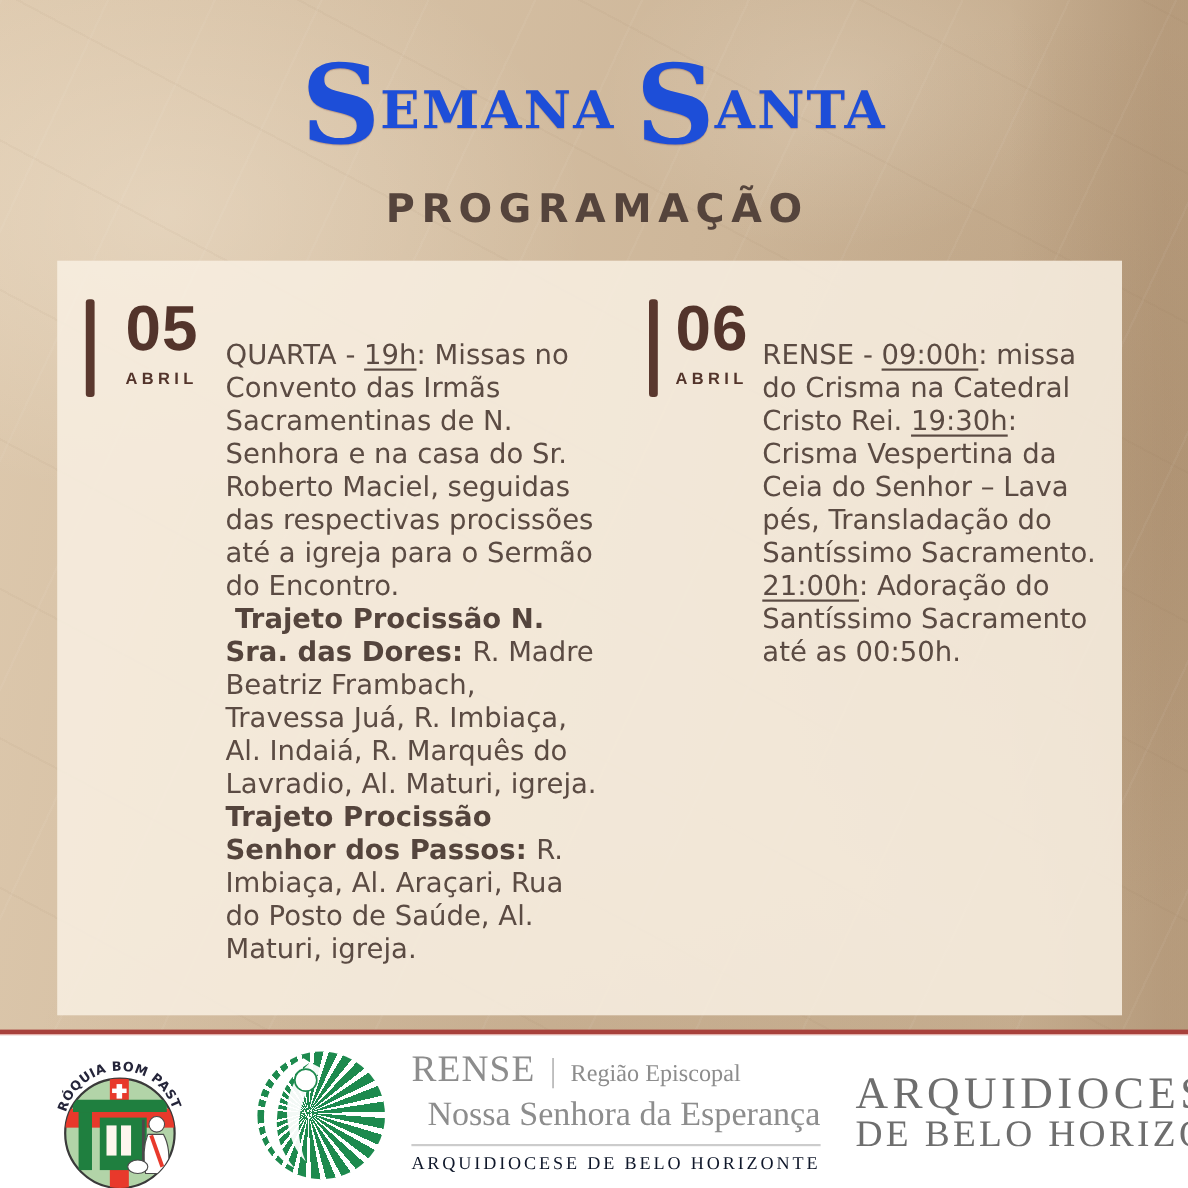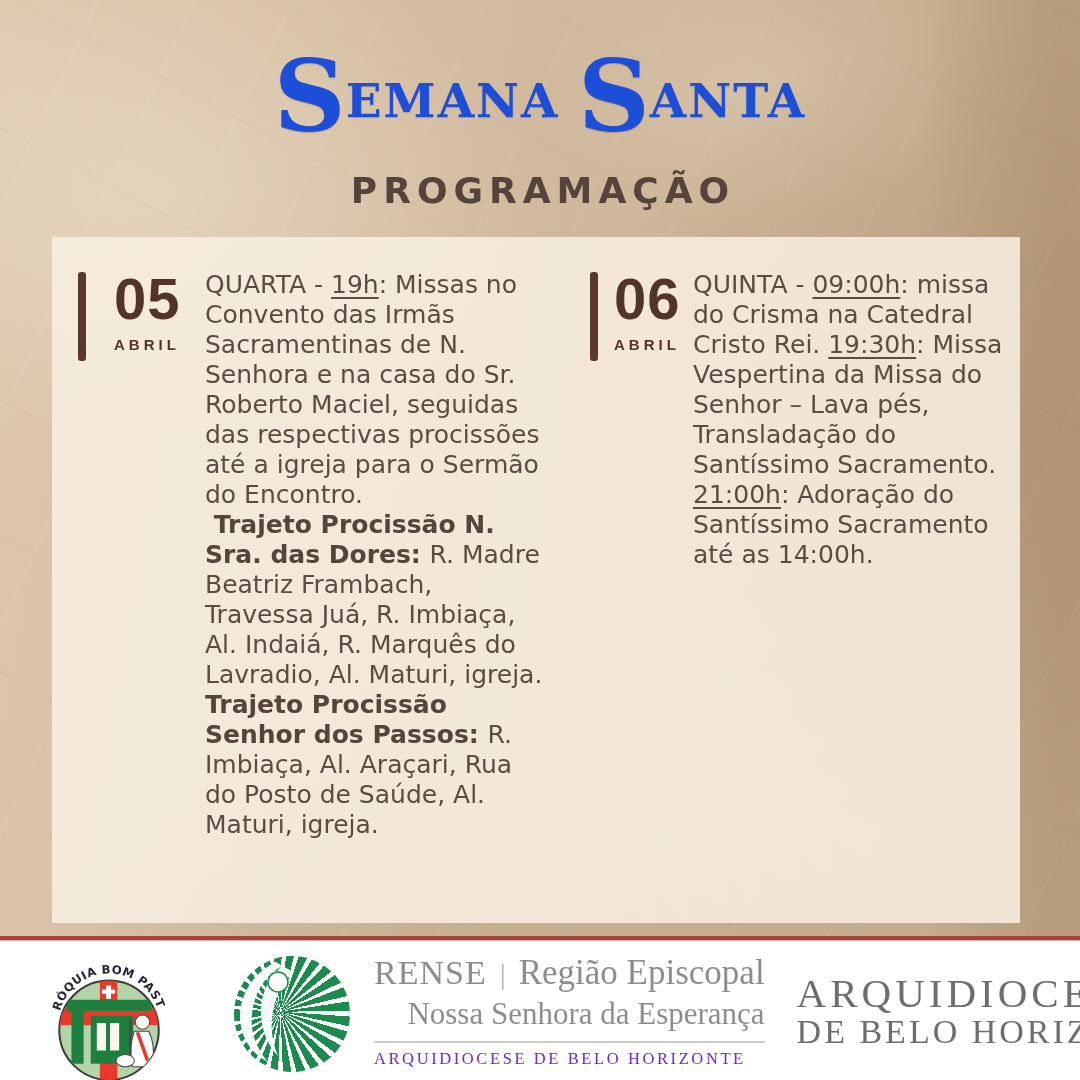--- a/index.html
+++ b/index.html
@@ -46,21 +46,21 @@
   .day-marker{display:flex;flex-shrink:0;}
   .day-col.left  .day-marker{width:127px;}
   .day-col.right .day-marker{width:103px;}
   .day-bar{width:8px;height:89px;background:#5a382e;border-radius:3px;margin-top:2px;}
   .day-col.left  .date-stack{margin-left:28px;}
   .day-col.right .date-stack{margin-left:16px;}
   .day-number{font:700 58px/1 "Liberation Sans",sans-serif;color:#53342b;letter-spacing:1px;}
   .day-month{font:700 15px "Liberation Sans",sans-serif;letter-spacing:4px;color:#53342b;margin-top:8px;}
   .day-text{
     flex:1;font:400 25px/30px "DejaVu Sans",sans-serif;color:#5b4b43;
-    white-space:pre-wrap;letter-spacing:0;
+    white-space:pre-wrap;letter-spacing:0;margin-top:38px;
   }
   .seg-b{font-weight:700;color:#54443c;text-align:right;}
   .seg-u{text-decoration:underline;text-decoration-thickness:2px;text-underline-offset:4px;}
   .separator{
     position:absolute;left:0;top:936px;width:1080px;height:4px;
     background:#a8413c;border-bottom:1px solid rgba(240,200,195,0.8);z-index:3;
   }
   .footer{
     position:absolute;left:0;top:941px;width:1080px;height:139px;background:#ffffff;
     display:flex;align-items:center;z-index:2;overflow:hidden;
@@ -69,24 +69,24 @@
   .rense-logo{position:relative;width:116px;height:116px;margin-left:64px;margin-top:6px;flex-shrink:0;}
   .rense-fan{
     position:absolute;inset:0;border-radius:50%;
     background:repeating-conic-gradient(from -95deg at 40% 48%, #1d8a4e 0deg 8deg, #ffffff 8deg 12.6deg);
   }
   .rense-figure{position:absolute;inset:0;}
   .rense-text{margin-left:24px;font-family:"Liberation Serif",serif;color:#8d8d8d;flex-shrink:0;}
   .rense-line1{display:flex;align-items:baseline;}
   .rense-acronym{font-size:34px;letter-spacing:1px;}
   .rense-vbar{margin:0 13px;font-size:30px;color:#b5b5b5;font-weight:400;}
-  .rense-region1{font-size:35px;}
+  .rense-region1{font-size:22px;}
   .rense-line2{font-size:31px;margin-top:3px;white-space:nowrap;text-align:right;}
   .rense-divider{border:none;border-top:2px solid #cccccc;margin:9px 0 6px 0;width:100%;}
-  .rense-org{font-size:16.5px;letter-spacing:2.6px;color:#6d28d9;white-space:nowrap;}
+  .rense-org{font-size:16.5px;letter-spacing:2.6px;color:#0f172a;white-space:nowrap;}
   .arch-text{margin-left:32px;font-family:"Liberation Serif",serif;color:#6e6e6e;line-height:1.04;flex-shrink:0;}
   .arch-line1{font-size:41px;letter-spacing:4px;white-space:nowrap;}
   .arch-line2{font-size:34px;letter-spacing:3px;white-space:nowrap;}
 </style>
 </head>
 <body>
 
 <div class="header">
   <div class="title"><span class="cap">S</span>emana <span class="cap">S</span>anta</div>
   <div class="subtitle">PROGRAMAÇÃO</div>
@@ -108,22 +108,22 @@
   </div>
 
   <div class="day-col right">
     <div class="day-marker">
       <div class="day-bar"></div>
       <div class="date-stack">
         <div class="day-number">06</div>
         <div class="day-month">ABRIL</div>
       </div>
     </div>
-    <div class="day-text"><span>QUINTA - </span><span class="seg-u">09:00h</span><span>: missa do Crisma na Catedral Cristo Rei. </span><span class="seg-u">19:30h</span><span>: Missa Vespertina da Missa do Senhor – Lava pés, Transladação do Santíssimo Sacramento.
-</span><span class="seg-u">21:00h</span><span>: Adoração do Santíssimo Sacramento até as 14:00h.</span></div>
+    <div class="day-text"><span>RENSE - </span><span class="seg-u">09:00h</span><span>: missa do Crisma na Catedral Cristo Rei. </span><span class="seg-u">19:30h</span><span>: Crisma Vespertina da Ceia do Senhor – Lava pés, Transladação do Santíssimo Sacramento.
+</span><span class="seg-u">21:00h</span><span>: Adoração do Santíssimo Sacramento até as 00:50h.</span></div>
   </div>
 
 </div>
 
 <div class="separator"></div>
 
 <div class="footer">
 
   <svg class="parish-logo" viewBox="0 0 120 132" aria-hidden="true">
     <defs>

